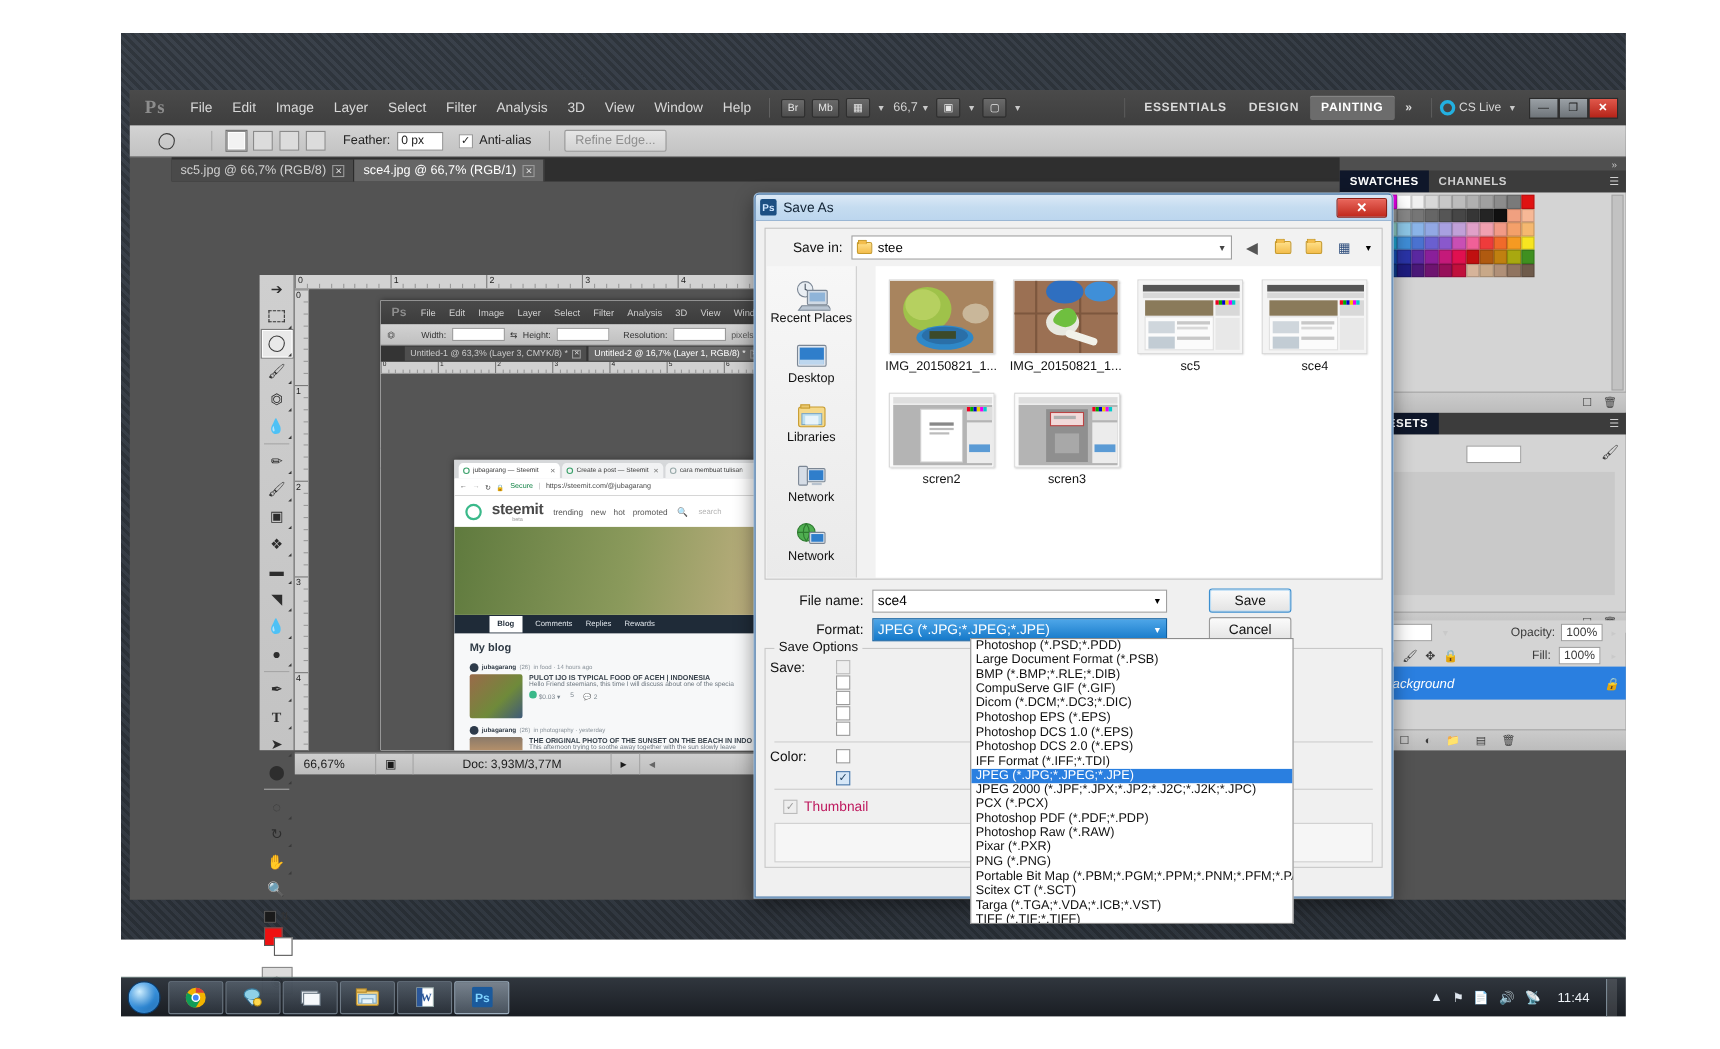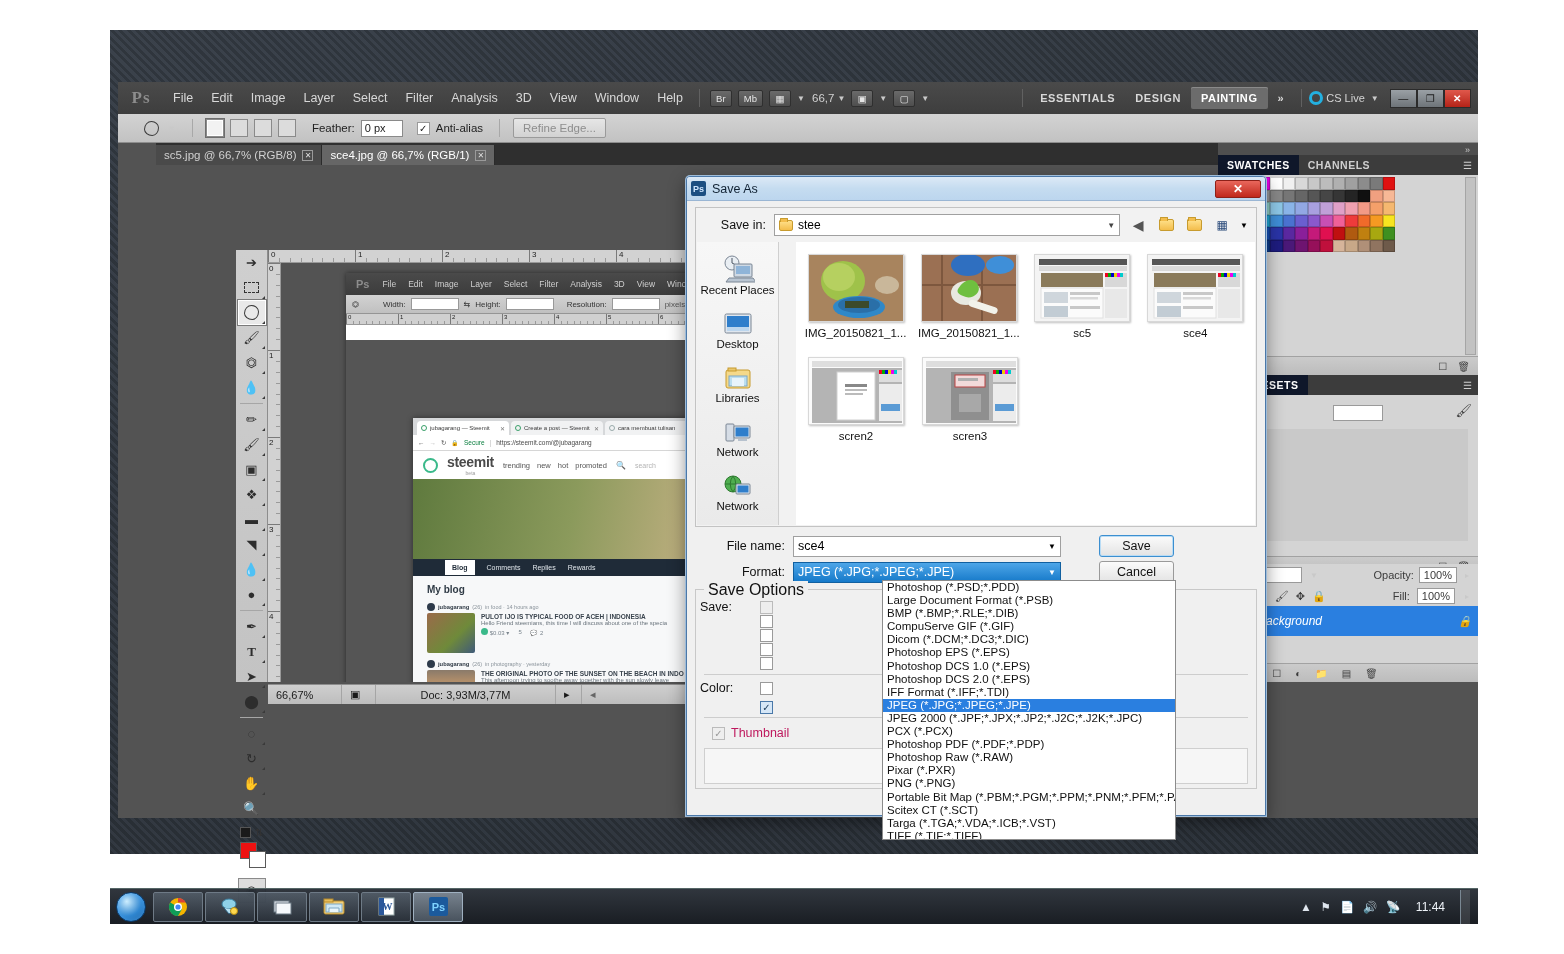--- a/index.html
+++ b/index.html
@@ -176,21 +176,21 @@
   .fl-input.sel { background:linear-gradient(180deg,#4ea6e8,#1579c9); color:#fff;
                   border:1px solid #1160a0; }
   .dbtn { width:75px; height:22px; font-size:12.5px; border:1px solid #9a9a9a; border-radius:3px;
     background:linear-gradient(180deg,#fbfbfb,#e3e3e3); display:flex; align-items:center;
     justify-content:center; color:#111; }
   .dbtn.primary { border:1px solid #3c8fd0; box-shadow:0 0 0 1px #b9dcf5 inset; }
 
   .saveopts { position:absolute; left:8px; top:412px; right:8px; height:200px;
     border:1px solid #c8c8c8; }
   .so-legend { position:absolute; left:8px; top:-9px; background:#f0f0f0; padding:0 4px;
-    font-size:16px; color:#111; }
+    font-size:12px; color:#111; }
   .so-lbl { font-size:12.5px; color:#111; }
   .cbx { width:13px; height:13px; border:1px solid #9a9a9a; background:#fff; display:inline-block;}
   .cbx.dim { background:#eee; border-color:#bbb; }
   .hr-thin { height:1px; background:#cdcdcd; }
 
   
   .fmt-list { position:absolute; left:882px; top:580px; width:294px; height:260px;
     background:#fff; border:1px solid #8c8c8c; z-index:40; font-size:11.5px; color:#111;
     padding:0; overflow:hidden; }
   .fmt-opt { height:13.1px; line-height:13.1px; padding:0 4px; white-space:nowrap; }
@@ -578,20 +578,30 @@
             <span class="inner-field"></span>
             <span>⇆</span>
             <span>Height:</span>
             <span class="inner-field"></span>
             <span style="margin-left:8px">Resolution:</span>
             <span class="inner-field"></span>
             <span style="color:#555">pixels/inch</span>
             <span class="caret">▼</span>
             <span class="inner-btn">Front Image</span>
             <span class="inner-btn">Clear</span>
+          </div>
+          <div class="inner-tabbar">
+            <span class="inner-tab">
+              <span>Untitled-1 @ 63,3% (Layer 3, CMYK/8) *</span>
+              <span class="xbox" style="width:8px;height:8px;font-size:6px;line-height:7px">✕</span>
+            </span>
+            <span class="inner-tab active">
+              <span>Untitled-2 @ 16,7% (Layer 1, RGB/8) *</span>
+              <span class="xbox" style="width:8px;height:8px;font-size:6px;line-height:7px">✕</span>
+            </span>
           </div>
           <div class="inner-ruler" id="innerRuler">
               <div style="position: absolute; left: 0px; top: 0px; width: 1px; height: 11px; background: rgb(122, 122, 122);"></div>
               <div style="position: absolute; left: 2px; top: 0px; font-size: 6px; color: rgb(34, 34, 34);">0</div>
               <div style="position: absolute; left: 6.5px; top: 7px; width: 1px; height: 4px; background: rgb(154, 154, 154);"></div>
               <div style="position: absolute; left: 13px; top: 7px; width: 1px; height: 4px; background: rgb(154, 154, 154);"></div>
               <div style="position: absolute; left: 19.5px; top: 7px; width: 1px; height: 4px; background: rgb(154, 154, 154);"></div>
               <div style="position: absolute; left: 26px; top: 7px; width: 1px; height: 4px; background: rgb(154, 154, 154);"></div>
               <div style="position: absolute; left: 32.5px; top: 7px; width: 1px; height: 4px; background: rgb(154, 154, 154);"></div>
               <div style="position: absolute; left: 39px; top: 7px; width: 1px; height: 4px; background: rgb(154, 154, 154);"></div>

